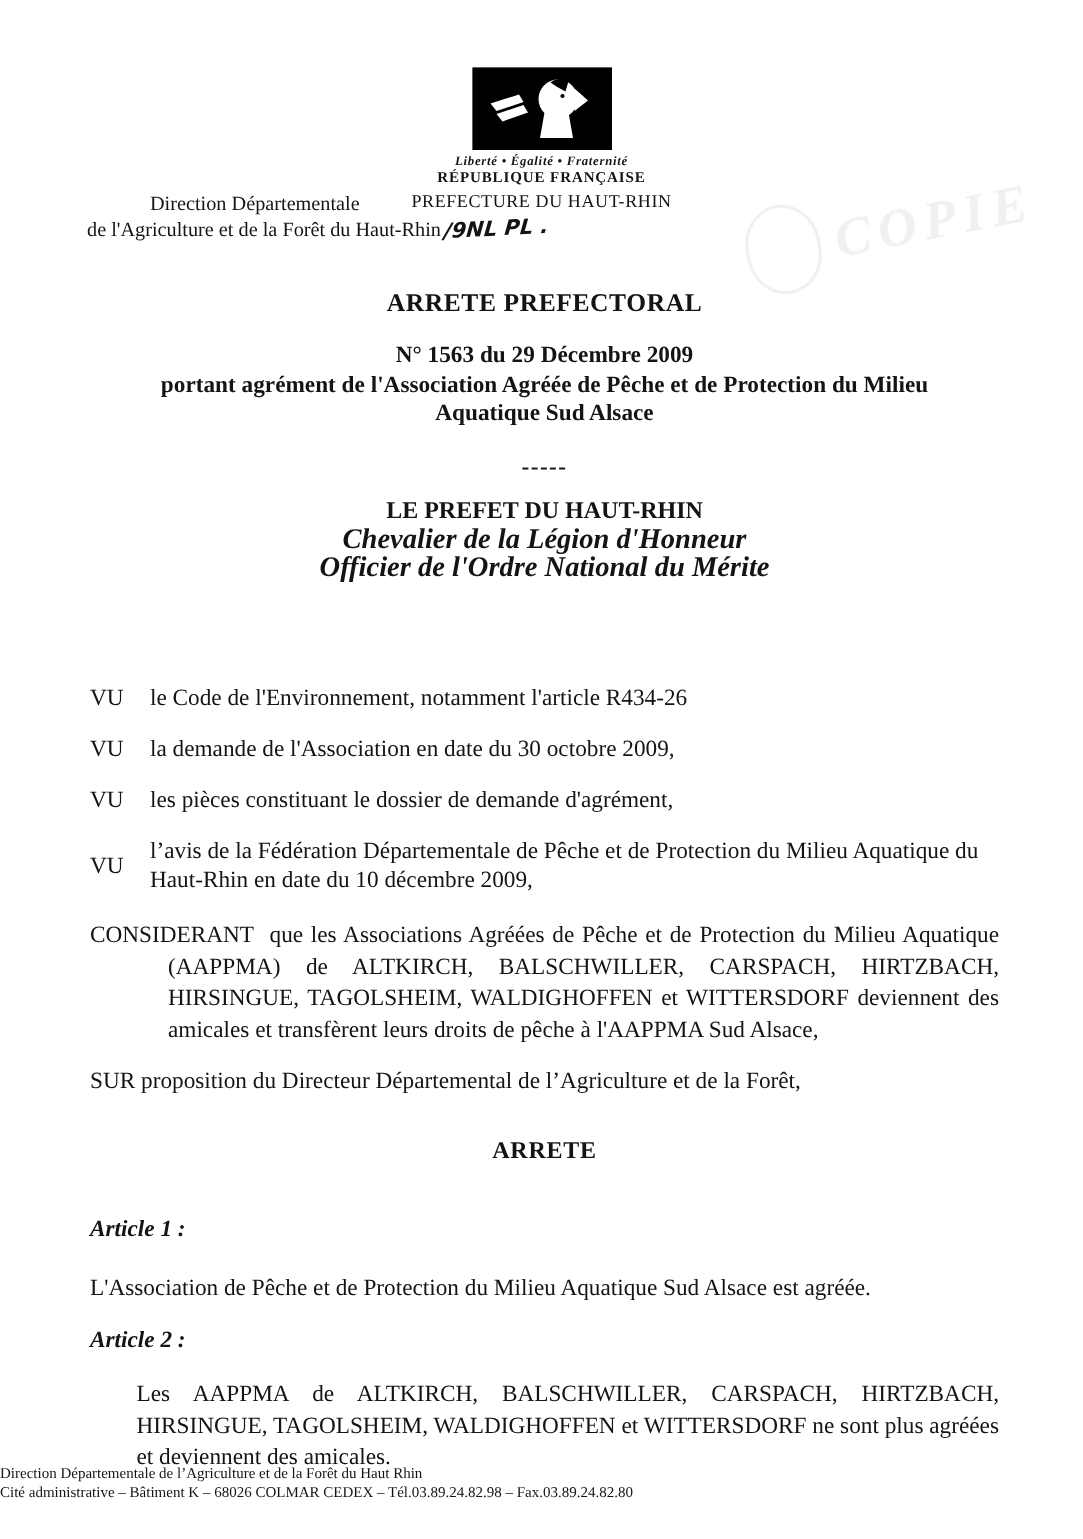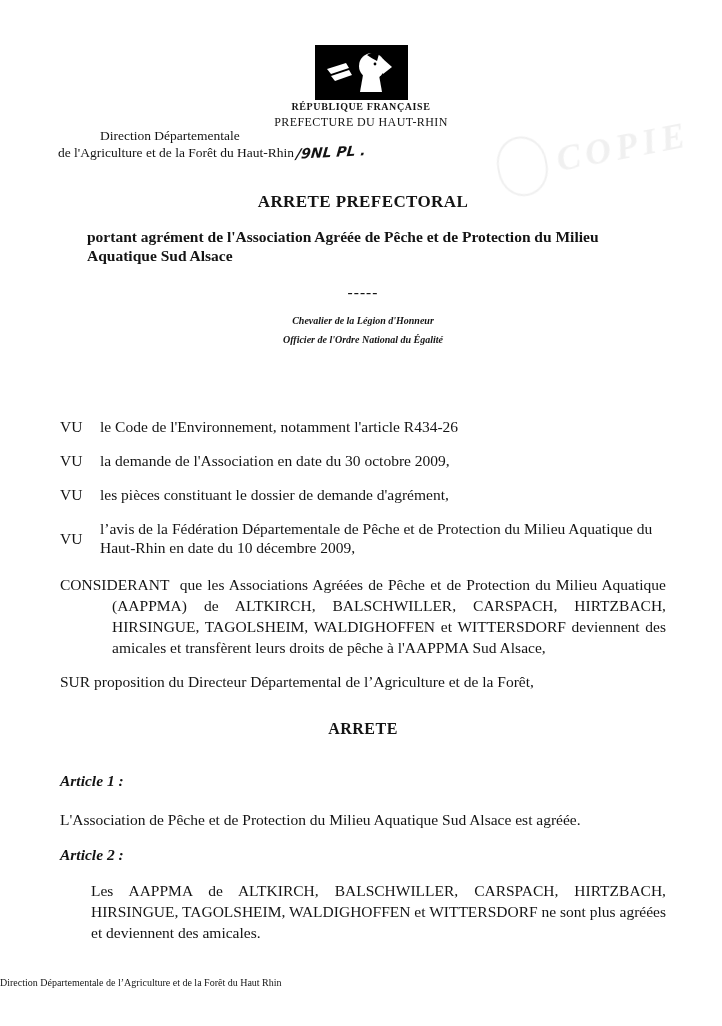--- a/index.html
+++ b/index.html
@@ -42,26 +42,26 @@
     pointer-events:none;
   }
   .stamp-emblem { width:46px; height:56px; border:2px solid #9a9a9a; border-radius:50% / 46%; flex:none; }
   .stamp-word { font-size:36px; font-style:italic; font-weight:bold; letter-spacing:5px; color:#a0a0a0; margin-left:10px; }
 
   
   .main { position:absolute; top:192px; left:60px; right:56px; font-size:15.5px; line-height:19px; }
 
   .title-1 { font-size:17px; font-weight:bold; text-align:center; margin:0 0 16px 0; letter-spacing:0.4px; }
   .title-2 { font-size:15.5px; font-weight:bold; text-align:center; margin:0 0 1px 0; }
-  .title-3 { font-size:15.5px; font-weight:bold; max-width:552px; margin:0 auto; }
+  .title-3 { font-size:15.5px; font-weight:bold; text-align:center; max-width:552px; margin:0 auto; }
   .separator { text-align:center; font-weight:bold; letter-spacing:1px; margin:17px 0 10px 0; }
 
   .prefect { text-align:center; }
   .prefect-1 { font-size:16px; font-weight:bold; }
-  .prefect-2, .prefect-3 { font-size:10px; font-weight:bold; font-style:italic; }
+  .prefect-2, .prefect-3 { font-size:19px; font-weight:bold; font-style:italic; }
 
   .clauses { margin-top:68px; }
   .vu-row { display:flex; margin-bottom:15px;align-items:center; }
   .vu-label { width:40px; flex:none; }
   .vu-text { flex:1; }
   .considerant { margin:17px 0 0 0; text-align:justify; padding-left:52px; text-indent:-52px; line-height:21px; }
   .sur { margin:14px 0 16px 0; }
 
   .arrete-heading { text-align:center; font-weight:bold; font-size:16px; margin-top:28px; letter-spacing:0.5px; }
   .article-label { font-weight:bold; font-style:italic; margin-top:33px; }
@@ -87,43 +87,46 @@
           <path d="M48 30 L64 30 L67 47 L45 47 Z"></path>
           <path d="M12 24 L31 18 L34 23 L16 29 Z"></path>
           <path d="M16 31 L34 25 L37 30 L20 36 Z"></path>
         </g>
         <g fill="#000">
           <path d="M52 10 Q57 6 64 9 L62 16 Q56 13 52 10 Z"></path>
           <circle cx="60" cy="19" r="1.4"></circle>
         </g>
       </svg>
     </div>
+    <div class="motto">Liberté • Égalité • Fraternité</div>
     <div class="republic">RÉPUBLIQUE FRANÇAISE</div>
     <div class="prefecture">PREFECTURE DU HAUT-RHIN</div>
   </div>
 
   <div class="direction-block">
     <div class="direction-l1">Direction Départementale</div>
     <div><span>de l'Agriculture et de la Forêt du Haut-Rhin</span><span class="handwritten">/9NL  PL .</span></div>
   </div>
 
   <div class="stamp">
     <span class="stamp-emblem"></span>
     <span class="stamp-word">COPIE</span>
   </div>
 
   <div class="main">
 
     <div class="title-1">ARRETE PREFECTORAL</div>
+    <div class="title-2">N° 1563 du 29 Décembre 2009</div>
     <div class="title-3">portant agrément de l'Association Agréée de Pêche et de Protection du Milieu Aquatique Sud Alsace</div>
     <div class="separator">-----</div>
 
     <div class="prefect">
+      <div class="prefect-1">LE PREFET DU HAUT-RHIN</div>
       <div class="prefect-2">Chevalier de la Légion d'Honneur</div>
-      <div class="prefect-3">Officier de l'Ordre National du Égalité</div>
+      <div class="prefect-3">Officier de l'Ordre National du Mérite</div>
     </div>
 
     <div class="clauses">
       <div class="vu-row">
         <span class="vu-label">VU</span>
         <span class="vu-text">le Code de l'Environnement, notamment l'article R434-26</span>
       </div>
       <div class="vu-row">
         <span class="vu-label">VU</span>
         <span class="vu-text">la demande de l'Association en date du 30 octobre 2009,</span>
@@ -147,15 +150,16 @@
     <div class="article-label">Article 1 :</div>
     <div class="article-body">L'Association de Pêche et de Protection du Milieu Aquatique Sud Alsace est agréée.</div>
 
     <div class="article-label second">Article 2 :</div>
     <div class="article-body justify">Les AAPPMA de ALTKIRCH, BALSCHWILLER, CARSPACH, HIRTZBACH, HIRSINGUE, TAGOLSHEIM, WALDIGHOFFEN et WITTERSDORF ne sont plus agréées et deviennent des amicales.</div>
 
   </div>
 
   <div class="footer">
     <div>Direction Départementale de l’Agriculture et de la Forêt du Haut Rhin</div>
+    <div>Cité administrative – Bâtiment K – 68026 COLMAR CEDEX – Tél.03.89.24.82.98 – Fax.03.89.24.82.80</div>
   </div>
 
 </div>
 
 </body></html>

